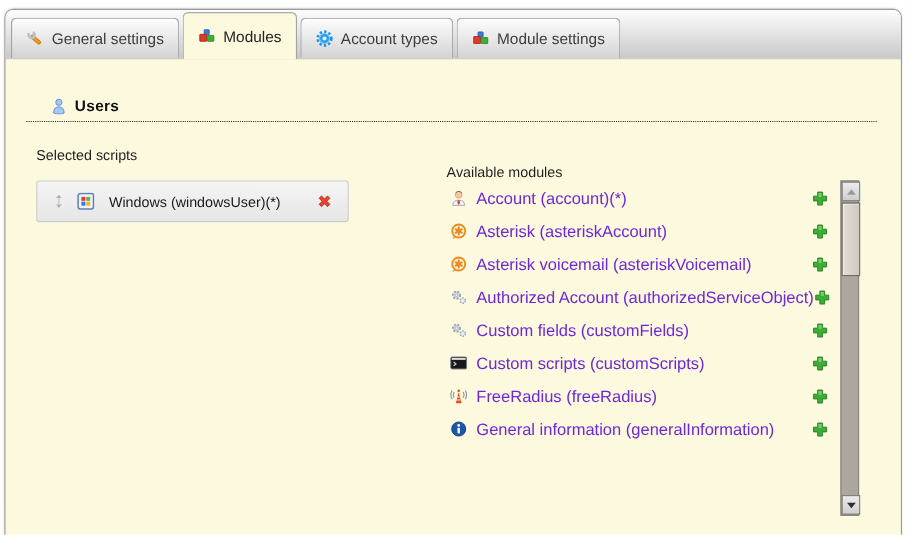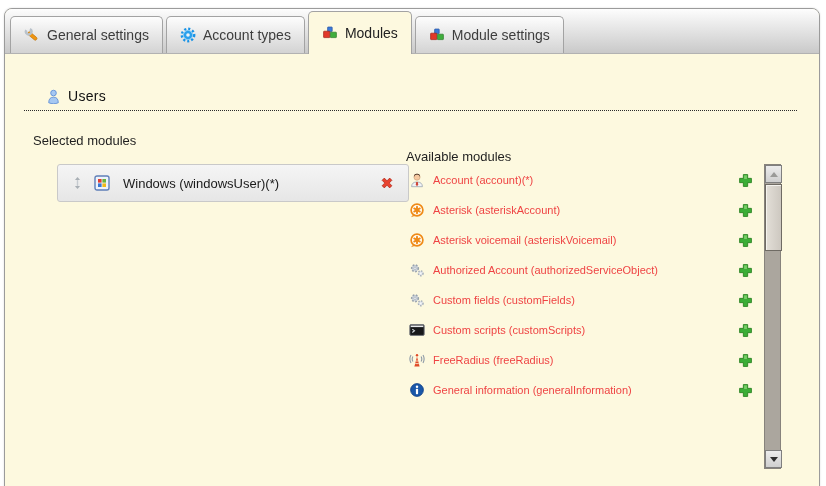--- a/index.html
+++ b/index.html
@@ -26,42 +26,42 @@
     font-size:14px;color:#3d3d3d;cursor:pointer;white-space:nowrap;box-sizing:border-box;
   }
   .tab .ticon{width:16px;height:16px;margin-right:7px;flex:0 0 16px;display:inline-block;}
   .tab.active{
     height:43px;margin-bottom:-1px;background:#fdf9df;position:relative;z-index:3;
     border-color:#a3a3a3;color:#222;
   }
   
   .users-header{position:absolute;left:41px;top:79px;display:flex;align-items:center;gap:7px;}
   .users-header .hicon{width:15px;height:15px;display:inline-block;}
-  .users-title{font-size:14px;font-weight:normal;color:#111;letter-spacing:.3px;text-align:center;}
+  .users-title{font-size:14px;font-weight:bold;color:#111;letter-spacing:.3px;text-align:center;}
   .dotted-line{position:absolute;left:19px;right:22px;top:101px;border-bottom:1px dotted #2a2a2a;}
   
   .col-label{position:absolute;font-size:13px;color:#1f1f1f;}
   .col-label.left{left:28px;top:124px;}
   .col-label.right{left:401px;top:140px;}
   
-  .selected-list{position:absolute;left:28px;top:155px;width:352px;margin-left:24px;}
+  .selected-list{position:absolute;left:28px;top:155px;width:284px;}
   .selected-row{
     height:38px;border:1px solid #c9c9c9;border-radius:3px;
     background:linear-gradient(#f5f5f5,#e6e6e6);
     display:flex;align-items:center;box-sizing:border-box;cursor:move;
   }
   .drag{margin-left:16px;display:inline-flex;}
   .selected-row .micon{width:16px;height:16px;margin-left:13px;display:inline-block;}
   .selected-row .mlabel{margin-left:13px;font-size:13px;color:#1a1a1a;}
   .del-btn{margin-left:auto;margin-right:13px;width:16px;height:16px;cursor:pointer;display:inline-block;}
   
   .available-list{position:absolute;left:404px;top:156px;width:348px;}
   .avail-row{height:30px;display:flex;align-items:center;}
   .avail-row .micon{width:16px;height:16px;flex:0 0 16px;display:inline-block;}
-  .avail-row .mlabel{margin-left:8px;font-size:11px;color:#ef4444;white-space:nowrap;}
+  .avail-row .mlabel{margin-left:8px;font-size:15px;color:#6d28d9;white-space:nowrap;}
   .add-btn{margin-left:auto;margin-right:4px;width:15px;height:15px;cursor:pointer;display:inline-block;}
   
   .scrollbar{
     position:absolute;left:759px;top:155px;width:17px;height:305px;
     background:#aba69e;border:1px solid #87837c;box-sizing:border-box;
   }
   .sb-btn{
     position:absolute;left:0;width:15px;height:16px;
     background:linear-gradient(#ececec,#cfcfcf);border:1px solid #7f7f7f;
     display:flex;align-items:center;justify-content:center;cursor:pointer;box-sizing:content-box;
@@ -85,40 +85,40 @@
   <div class="tabstrip">
     <div class="tab">
       <span class="ticon">
           <svg viewBox="0 0 16 16" width="16" height="16">
             <rect x="5.2" y="4.2" width="11" height="3.3" rx="1.6" transform="rotate(40 5.2 4.2)" fill="#f09612" stroke="#b96e08" stroke-width="0.6"></rect>
             <circle cx="4.7" cy="4.7" r="2.7" fill="none" stroke="#b9c2cb" stroke-width="2.5" stroke-dasharray="12.8 4.2" transform="rotate(-65 4.7 4.7)"></circle>
           </svg>
         </span>
       <span>General settings</span>
     </div>
+    <div class="tab active">
+      <span class="ticon">
+          <svg viewBox="0 0 16 16" width="16" height="16">
+            <rect x="5.6" y="2" width="4.6" height="4.6" rx="0.5" fill="#3b7ad9" stroke="#2a55a0" stroke-width="0.7"></rect>
+            <rect x="1.6" y="6.2" width="6.2" height="6.4" rx="0.5" fill="#e2382a" stroke="#9f2015" stroke-width="0.7"></rect>
+            <rect x="8.4" y="7.2" width="6" height="5.4" rx="0.5" fill="#3fae3d" stroke="#287a26" stroke-width="0.7"></rect>
+          </svg>
+        </span>
+      <span>Modules</span>
+    </div>
     <div class="tab">
       <span class="ticon">
           <svg viewBox="0 0 16 16" width="16" height="16">
             <circle cx="8" cy="8" r="6.2" fill="none" stroke="#1792e6" stroke-width="2.4" stroke-dasharray="2.1 2"></circle>
             <circle cx="8" cy="8" r="4.3" fill="#2aa0ec"></circle>
             <circle cx="8" cy="8" r="4.6" fill="none" stroke="#7cc7f5" stroke-width="1"></circle>
             <circle cx="8" cy="8" r="1.8" fill="#eef3f7"></circle>
           </svg>
         </span>
       <span>Account types</span>
-    </div>
-    <div class="tab active">
-      <span class="ticon">
-          <svg viewBox="0 0 16 16" width="16" height="16">
-            <rect x="5.6" y="2" width="4.6" height="4.6" rx="0.5" fill="#3b7ad9" stroke="#2a55a0" stroke-width="0.7"></rect>
-            <rect x="1.6" y="6.2" width="6.2" height="6.4" rx="0.5" fill="#e2382a" stroke="#9f2015" stroke-width="0.7"></rect>
-            <rect x="8.4" y="7.2" width="6" height="5.4" rx="0.5" fill="#3fae3d" stroke="#287a26" stroke-width="0.7"></rect>
-          </svg>
-        </span>
-      <span>Modules</span>
     </div>
     <div class="tab">
       <span class="ticon">
           <svg viewBox="0 0 16 16" width="16" height="16">
             <rect x="5.6" y="2" width="4.6" height="4.6" rx="0.5" fill="#3b7ad9" stroke="#2a55a0" stroke-width="0.7"></rect>
             <rect x="1.6" y="6.2" width="6.2" height="6.4" rx="0.5" fill="#e2382a" stroke="#9f2015" stroke-width="0.7"></rect>
             <rect x="8.4" y="7.2" width="6" height="5.4" rx="0.5" fill="#3fae3d" stroke="#287a26" stroke-width="0.7"></rect>
           </svg>
         </span>
       <span>Module settings</span>
@@ -129,21 +129,21 @@
     <span class="hicon">
         <svg viewBox="0 0 16 16" width="15" height="15">
           <circle cx="8" cy="4.3" r="3" fill="#a6c8f2" stroke="#5a8bd6" stroke-width="0.9"></circle>
           <path d="M2.9 14.7 q0-6 5.1-6 t5.1 6 q-2.5 1-5.1 1 t-5.1-1 z" fill="#a6c8f2" stroke="#5a8bd6" stroke-width="0.9"></path>
         </svg>
       </span>
     <span class="users-title">Users</span>
   </div>
   <div class="dotted-line"></div>
 
-  <div class="col-label left">Selected modules</div>
+  <div class="col-label left">Selected scripts</div>
   <div class="col-label right">Available modules</div>
 
   <div class="selected-list" id="selected-list">
       <div class="selected-row">
     <span class="drag">
           <svg viewBox="0 0 8 14" width="7" height="12">
             <path d="M4 0 L7 3.6 H1 Z" fill="#a9afb5"></path>
             <path d="M4 14 L7 10.4 H1 Z" fill="#a9afb5"></path>
             <rect x="3.2" y="3.6" width="1.6" height="6.8" fill="#c6cbd0"></rect>
           </svg>

